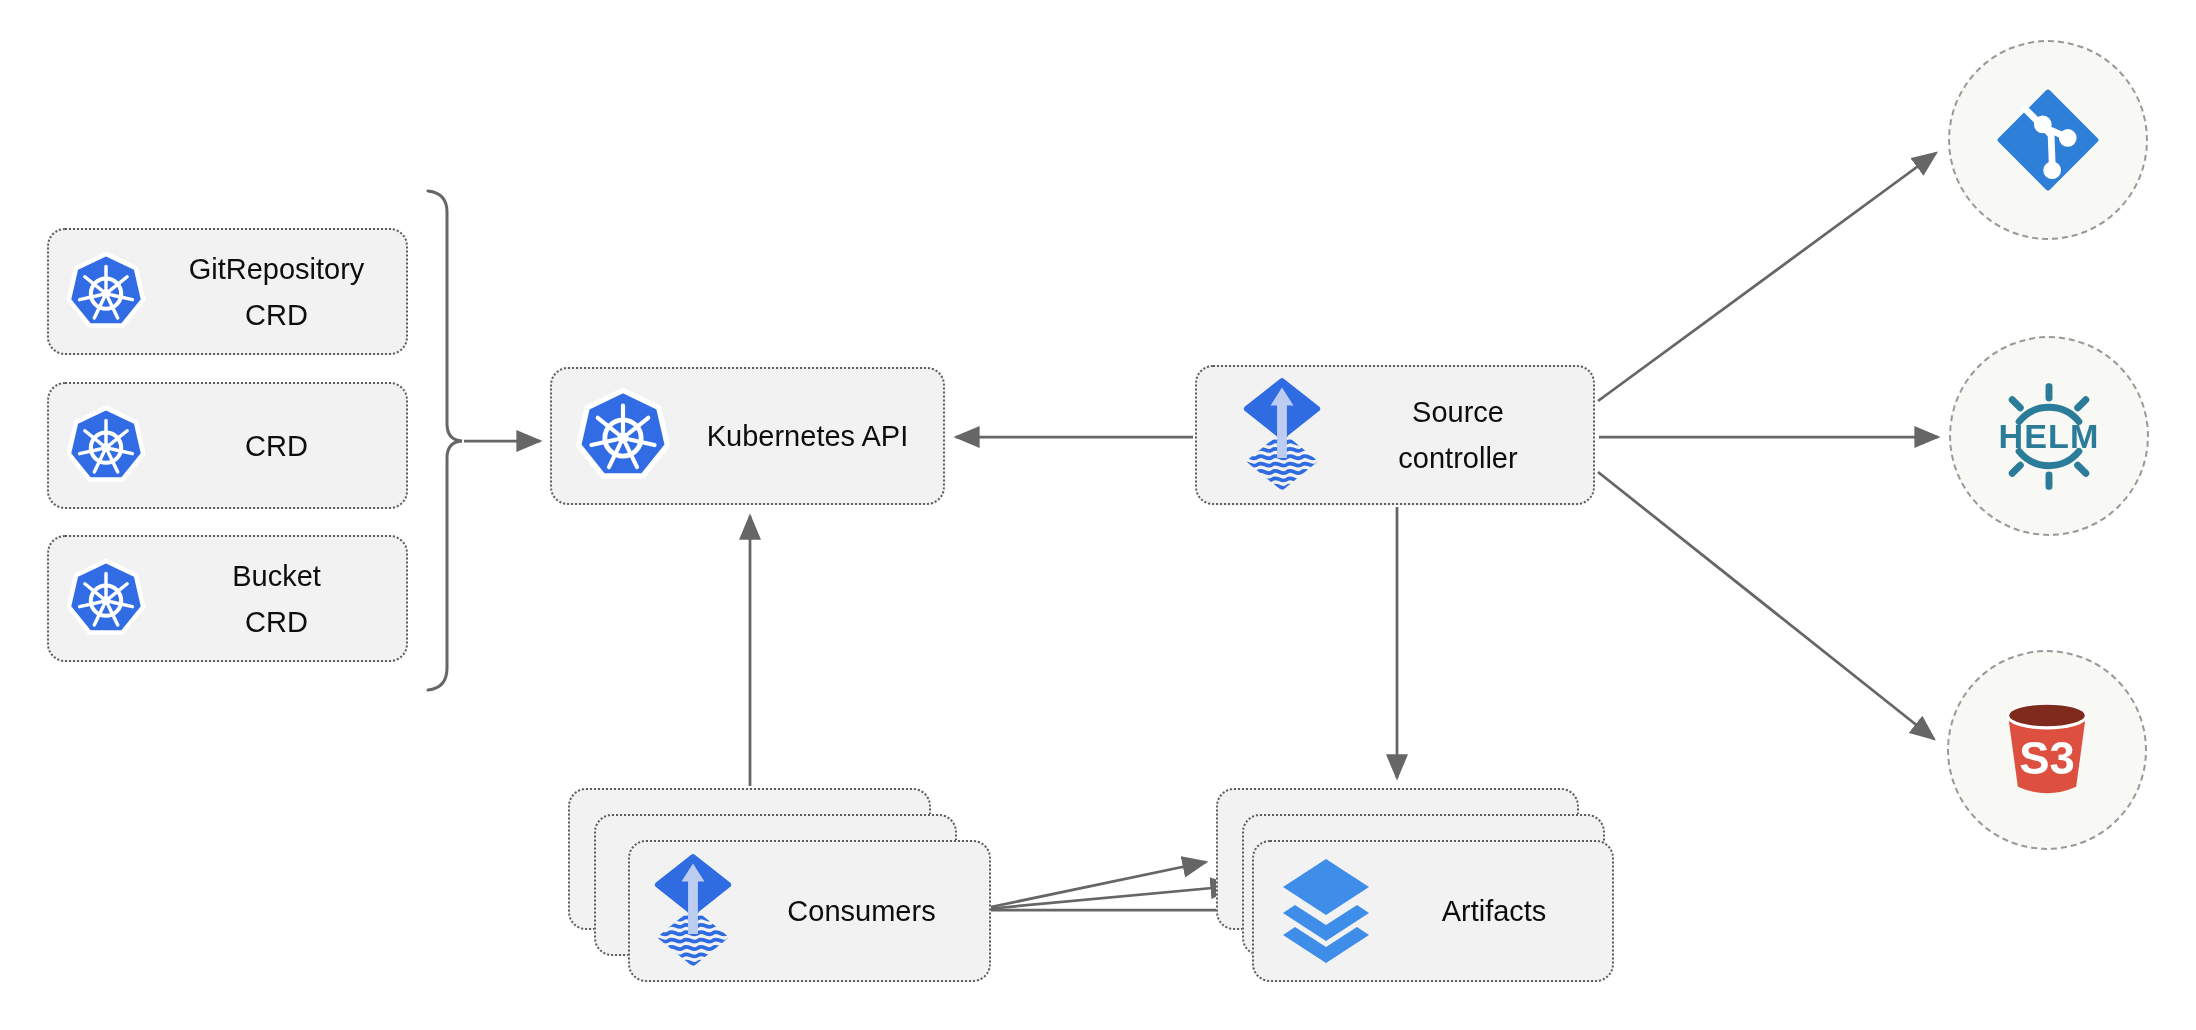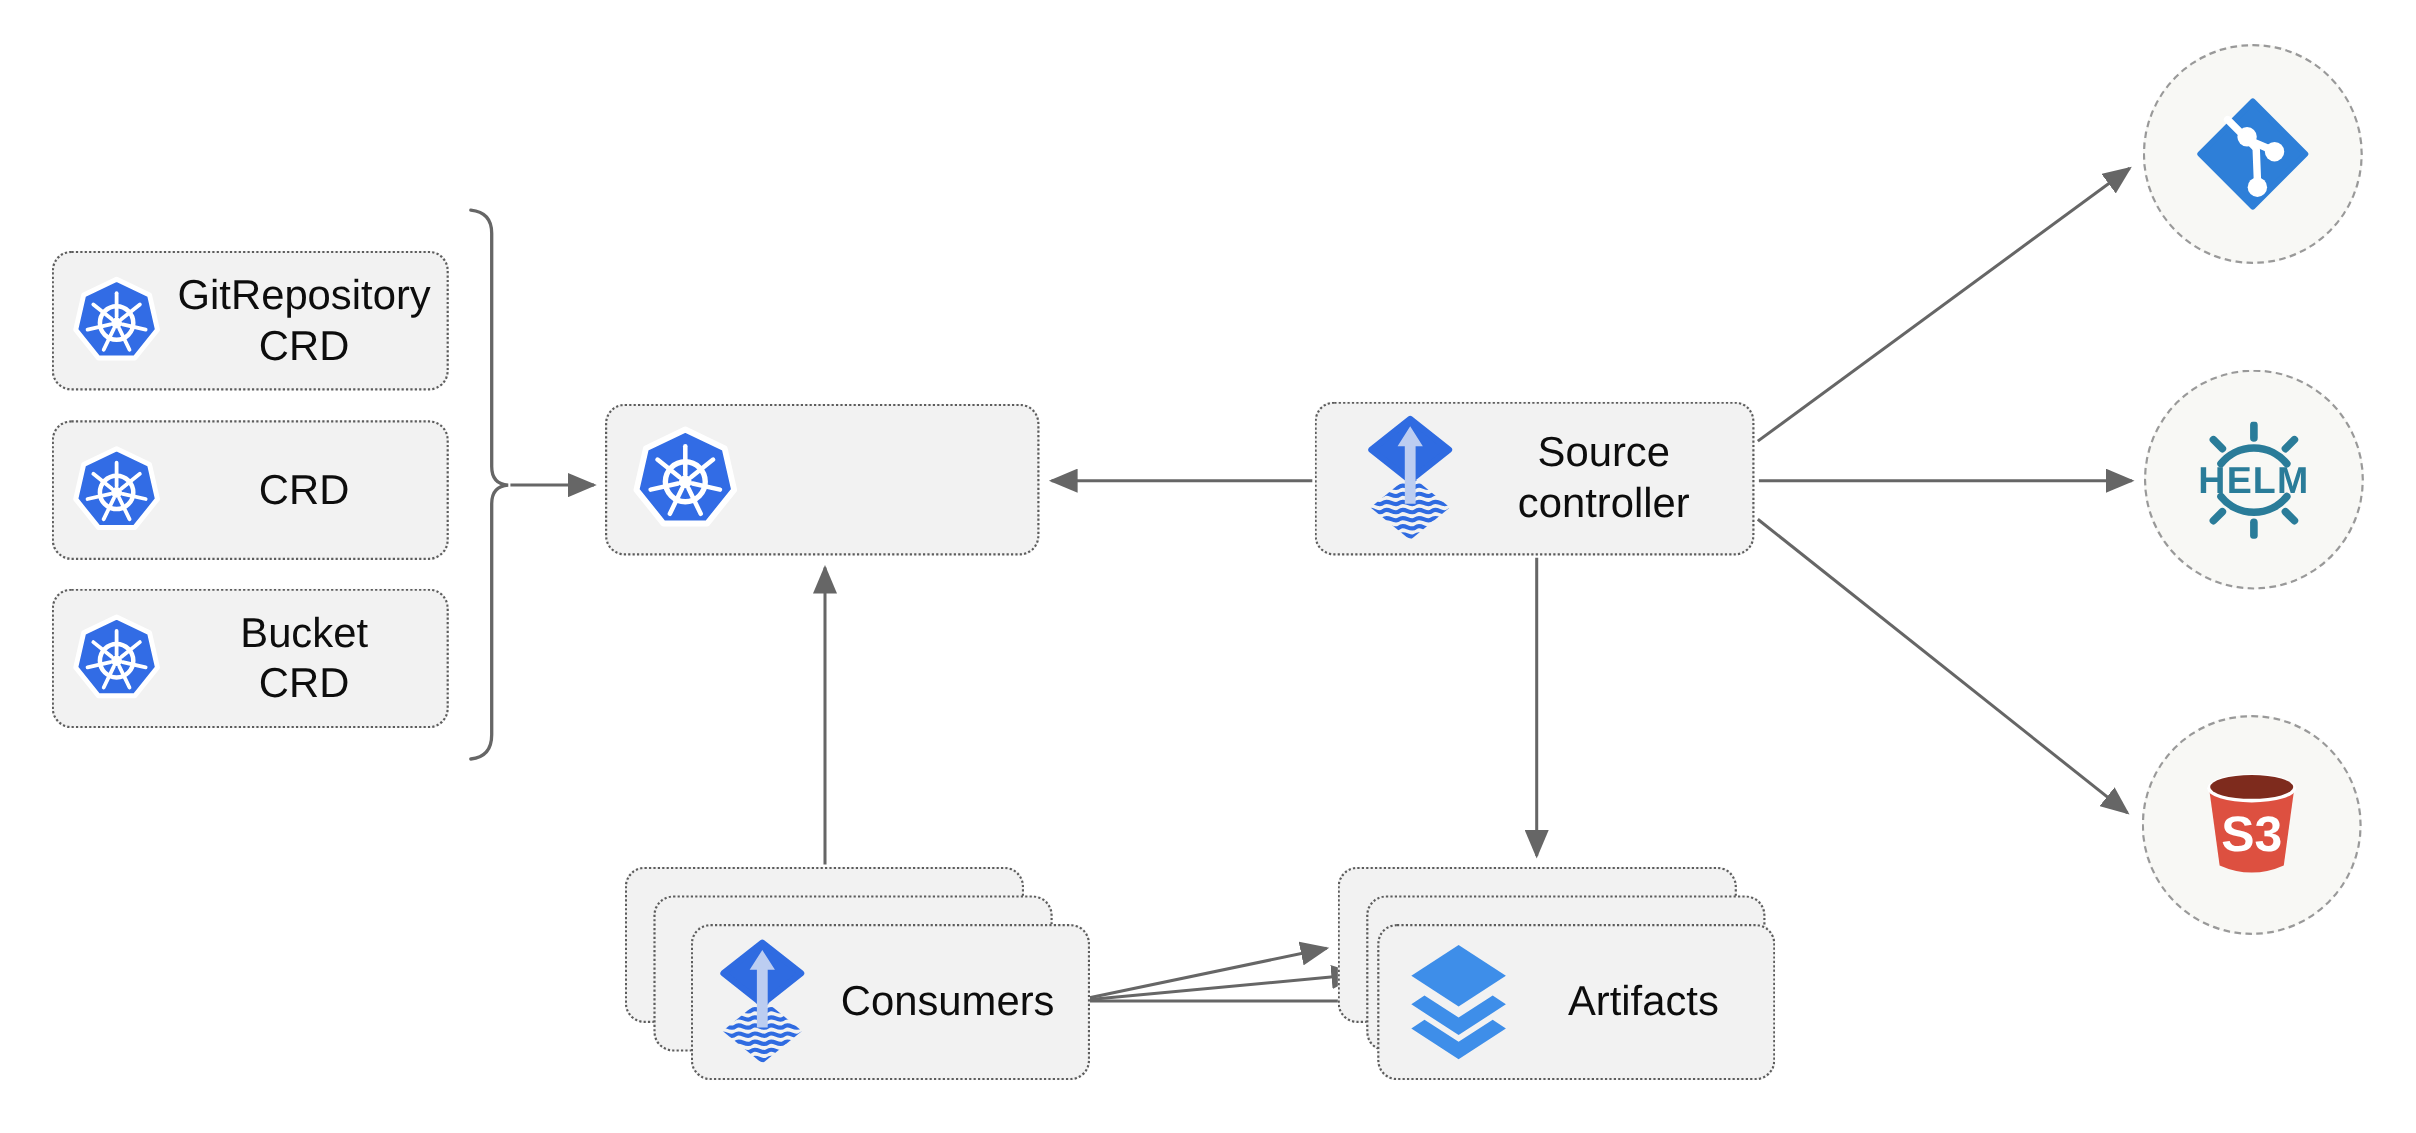--- a/index.html
+++ b/index.html
@@ -7,21 +7,21 @@
     position:relative; width:2196px; height:1030px; background:#ffffff;
     font-family:"Liberation Sans","DejaVu Sans",sans-serif; overflow:hidden;
   }
   svg text { font-family:"Liberation Sans","DejaVu Sans",sans-serif; }
   #connectors { position:absolute; left:0; top:0; pointer-events:none; }
   .node {
     position:absolute; background:#f2f2f2; border:2.5px dotted #5c5c5c;
     border-radius:18px; box-sizing:border-box; display:flex; align-items:center;
   }
   .node .label {
-    flex:1; text-align:center; font-size:38px; line-height:46px; color:#0d0d0d;
+    flex:1; text-align:center; font-size:29px; line-height:46px; color:#0d0d0d;
   }
   .stack { position:absolute; }
   .ghost {
     position:absolute; width:363px; height:142px; background:#f2f2f2;
     border:2.5px dotted #5c5c5c; border-radius:18px; box-sizing:border-box;
   }
   .endpoint {
     position:absolute; width:200px; height:200px; border-radius:50%;
     background:#f8f8f5; border:2.5px dashed #999999; box-sizing:border-box;
     display:flex; align-items:center; justify-content:center;
@@ -154,20 +154,23 @@
     <div class="label">
       <div>Bucket</div>
       <div>CRD</div>
     </div>
   </div>
 
   <div class="node" style="left:550px;top:367px;width:395px;height:138px">
     <svg class="icon" viewBox="0 0 100 100" style="width:98px;height:98px;margin-left:22px">
         <use href="#sym-k8s"></use>
       </svg>
+    <div class="label">
+      <div>Kubernetes API</div>
+    </div>
   </div>
 
   <div class="node" style="left:1195px;top:365px;width:400px;height:140px">
     <svg class="icon" viewBox="0 0 100 145" style="width:82px;height:119px;margin-left:44px">
         <use href="#sym-flux"></use>
       </svg>
     <div class="label">
       <div>Source</div>
       <div>controller</div>
     </div>

